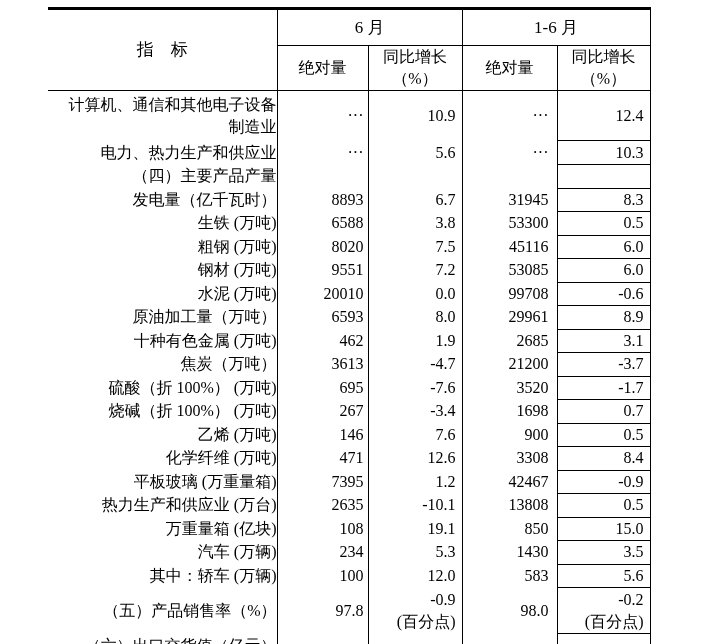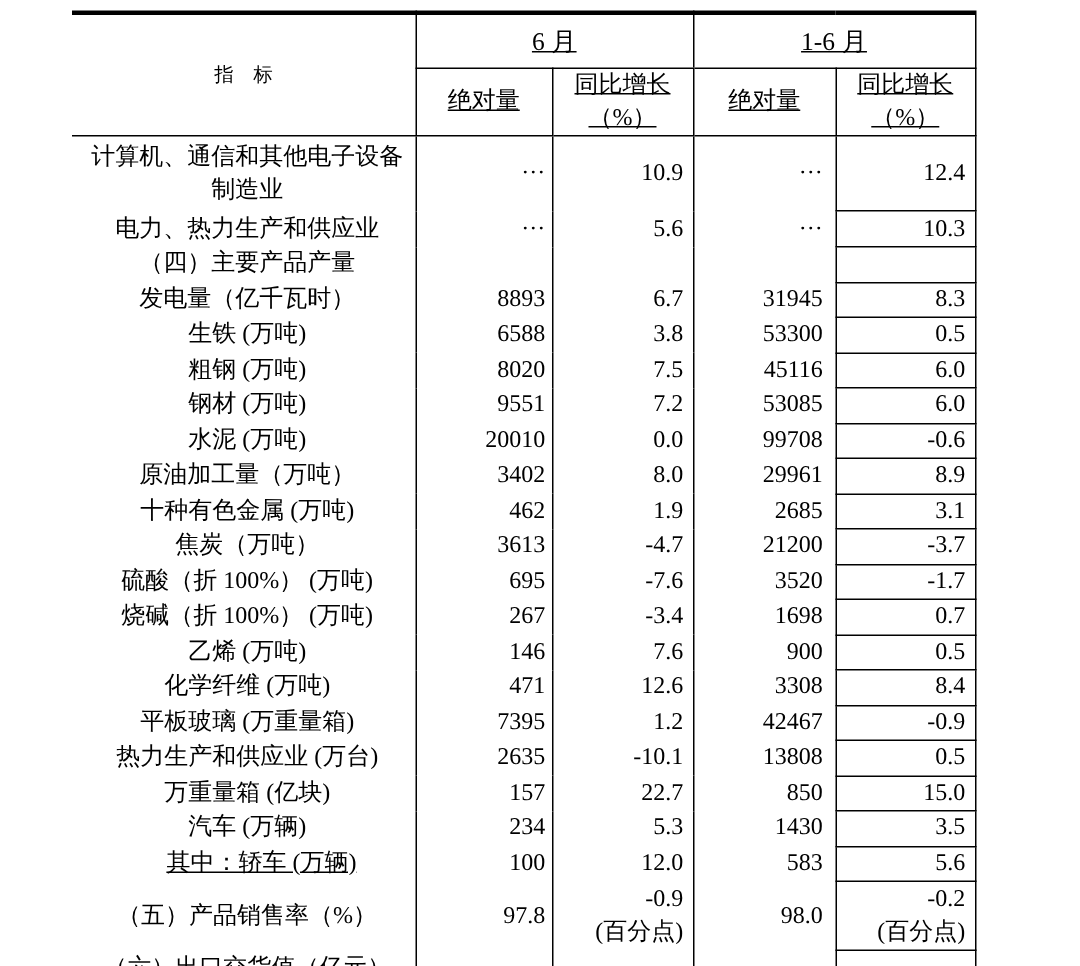--- a/index.html
+++ b/index.html
@@ -14,33 +14,33 @@
     border-top:3px solid #000;
   }
   td{
     padding:0;margin:0;vertical-align:middle;overflow:hidden;
     font-size:16px;line-height:22px;white-space:pre-line;
   }
   
   tr.h-top{height:37px;}
   tr.h-sub{height:42px;}
   thead td{text-align:center;}
-  td.hb{border-bottom:1.6px solid #000;font-size:13px;}
+  td.hb{border-bottom:1.6px solid #000;font-size:17px;}
   td.h-group{font-size:17px;}
-  .b-left{border-left:1.6px solid #000;text-decoration:underline;}
+  .b-left{border-left:1.6px solid #000;}
   .b-right{border-right:1.6px solid #000;}
   .b-bottom{border-bottom:1.6px solid #000;}
   
   tr.rh-norm{height:23.5px;}
   tr.rh-wrap{height:50px;}
   tr.rh-r24{height:24px;}
   tr.rh-double{height:46px;}
   tr.rh-partial{height:24px;}
-  td.c-label{text-align:center;padding-left:5px;}
-  td.c-label.indent{padding-left:24px;text-decoration:underline;}
+  td.c-label{text-align:right;padding-left:5px;}
+  td.c-label.indent{padding-left:24px;}
   td.c-num{text-align:right;}
   td.c1{border-left:1.6px solid #000;padding-right:4px;}
   td.c2{border-left:1.6px solid #000;padding-right:6px;}
   td.c3{border-left:1.6px solid #000;padding-right:8px;}
   td.c4{border-left:1.6px solid #000;border-right:1.6px solid #000;
         border-bottom:1.6px solid #000;padding-right:6px;}
 </style>
 </head>
 <body>
 
@@ -121,21 +121,21 @@
         </tr>
         <tr class="rh-norm">
           <td class="c-label">水泥 (万吨)</td>
           <td class="c-num c1">20010</td>
           <td class="c-num c2">0.0</td>
           <td class="c-num c3">99708</td>
           <td class="c-num c4">-0.6</td>
         </tr>
         <tr class="rh-norm">
           <td class="c-label">原油加工量（万吨）</td>
-          <td class="c-num c1">3402</td>
+          <td class="c-num c1">6593</td>
           <td class="c-num c2">8.0</td>
           <td class="c-num c3">29961</td>
           <td class="c-num c4">8.9</td>
         </tr>
         <tr class="rh-norm">
           <td class="c-label">十种有色金属 (万吨)</td>
           <td class="c-num c1">462</td>
           <td class="c-num c2">1.9</td>
           <td class="c-num c3">2685</td>
           <td class="c-num c4">3.1</td>
@@ -184,22 +184,22 @@
         </tr>
         <tr class="rh-norm">
           <td class="c-label">热力生产和供应业 (万台)</td>
           <td class="c-num c1">2635</td>
           <td class="c-num c2">-10.1</td>
           <td class="c-num c3">13808</td>
           <td class="c-num c4">0.5</td>
         </tr>
         <tr class="rh-norm">
           <td class="c-label">万重量箱 (亿块)</td>
-          <td class="c-num c1">157</td>
-          <td class="c-num c2">22.7</td>
+          <td class="c-num c1">108</td>
+          <td class="c-num c2">19.1</td>
           <td class="c-num c3">850</td>
           <td class="c-num c4">15.0</td>
         </tr>
         <tr class="rh-norm">
           <td class="c-label">汽车 (万辆)</td>
           <td class="c-num c1">234</td>
           <td class="c-num c2">5.3</td>
           <td class="c-num c3">1430</td>
           <td class="c-num c4">3.5</td>
         </tr>

